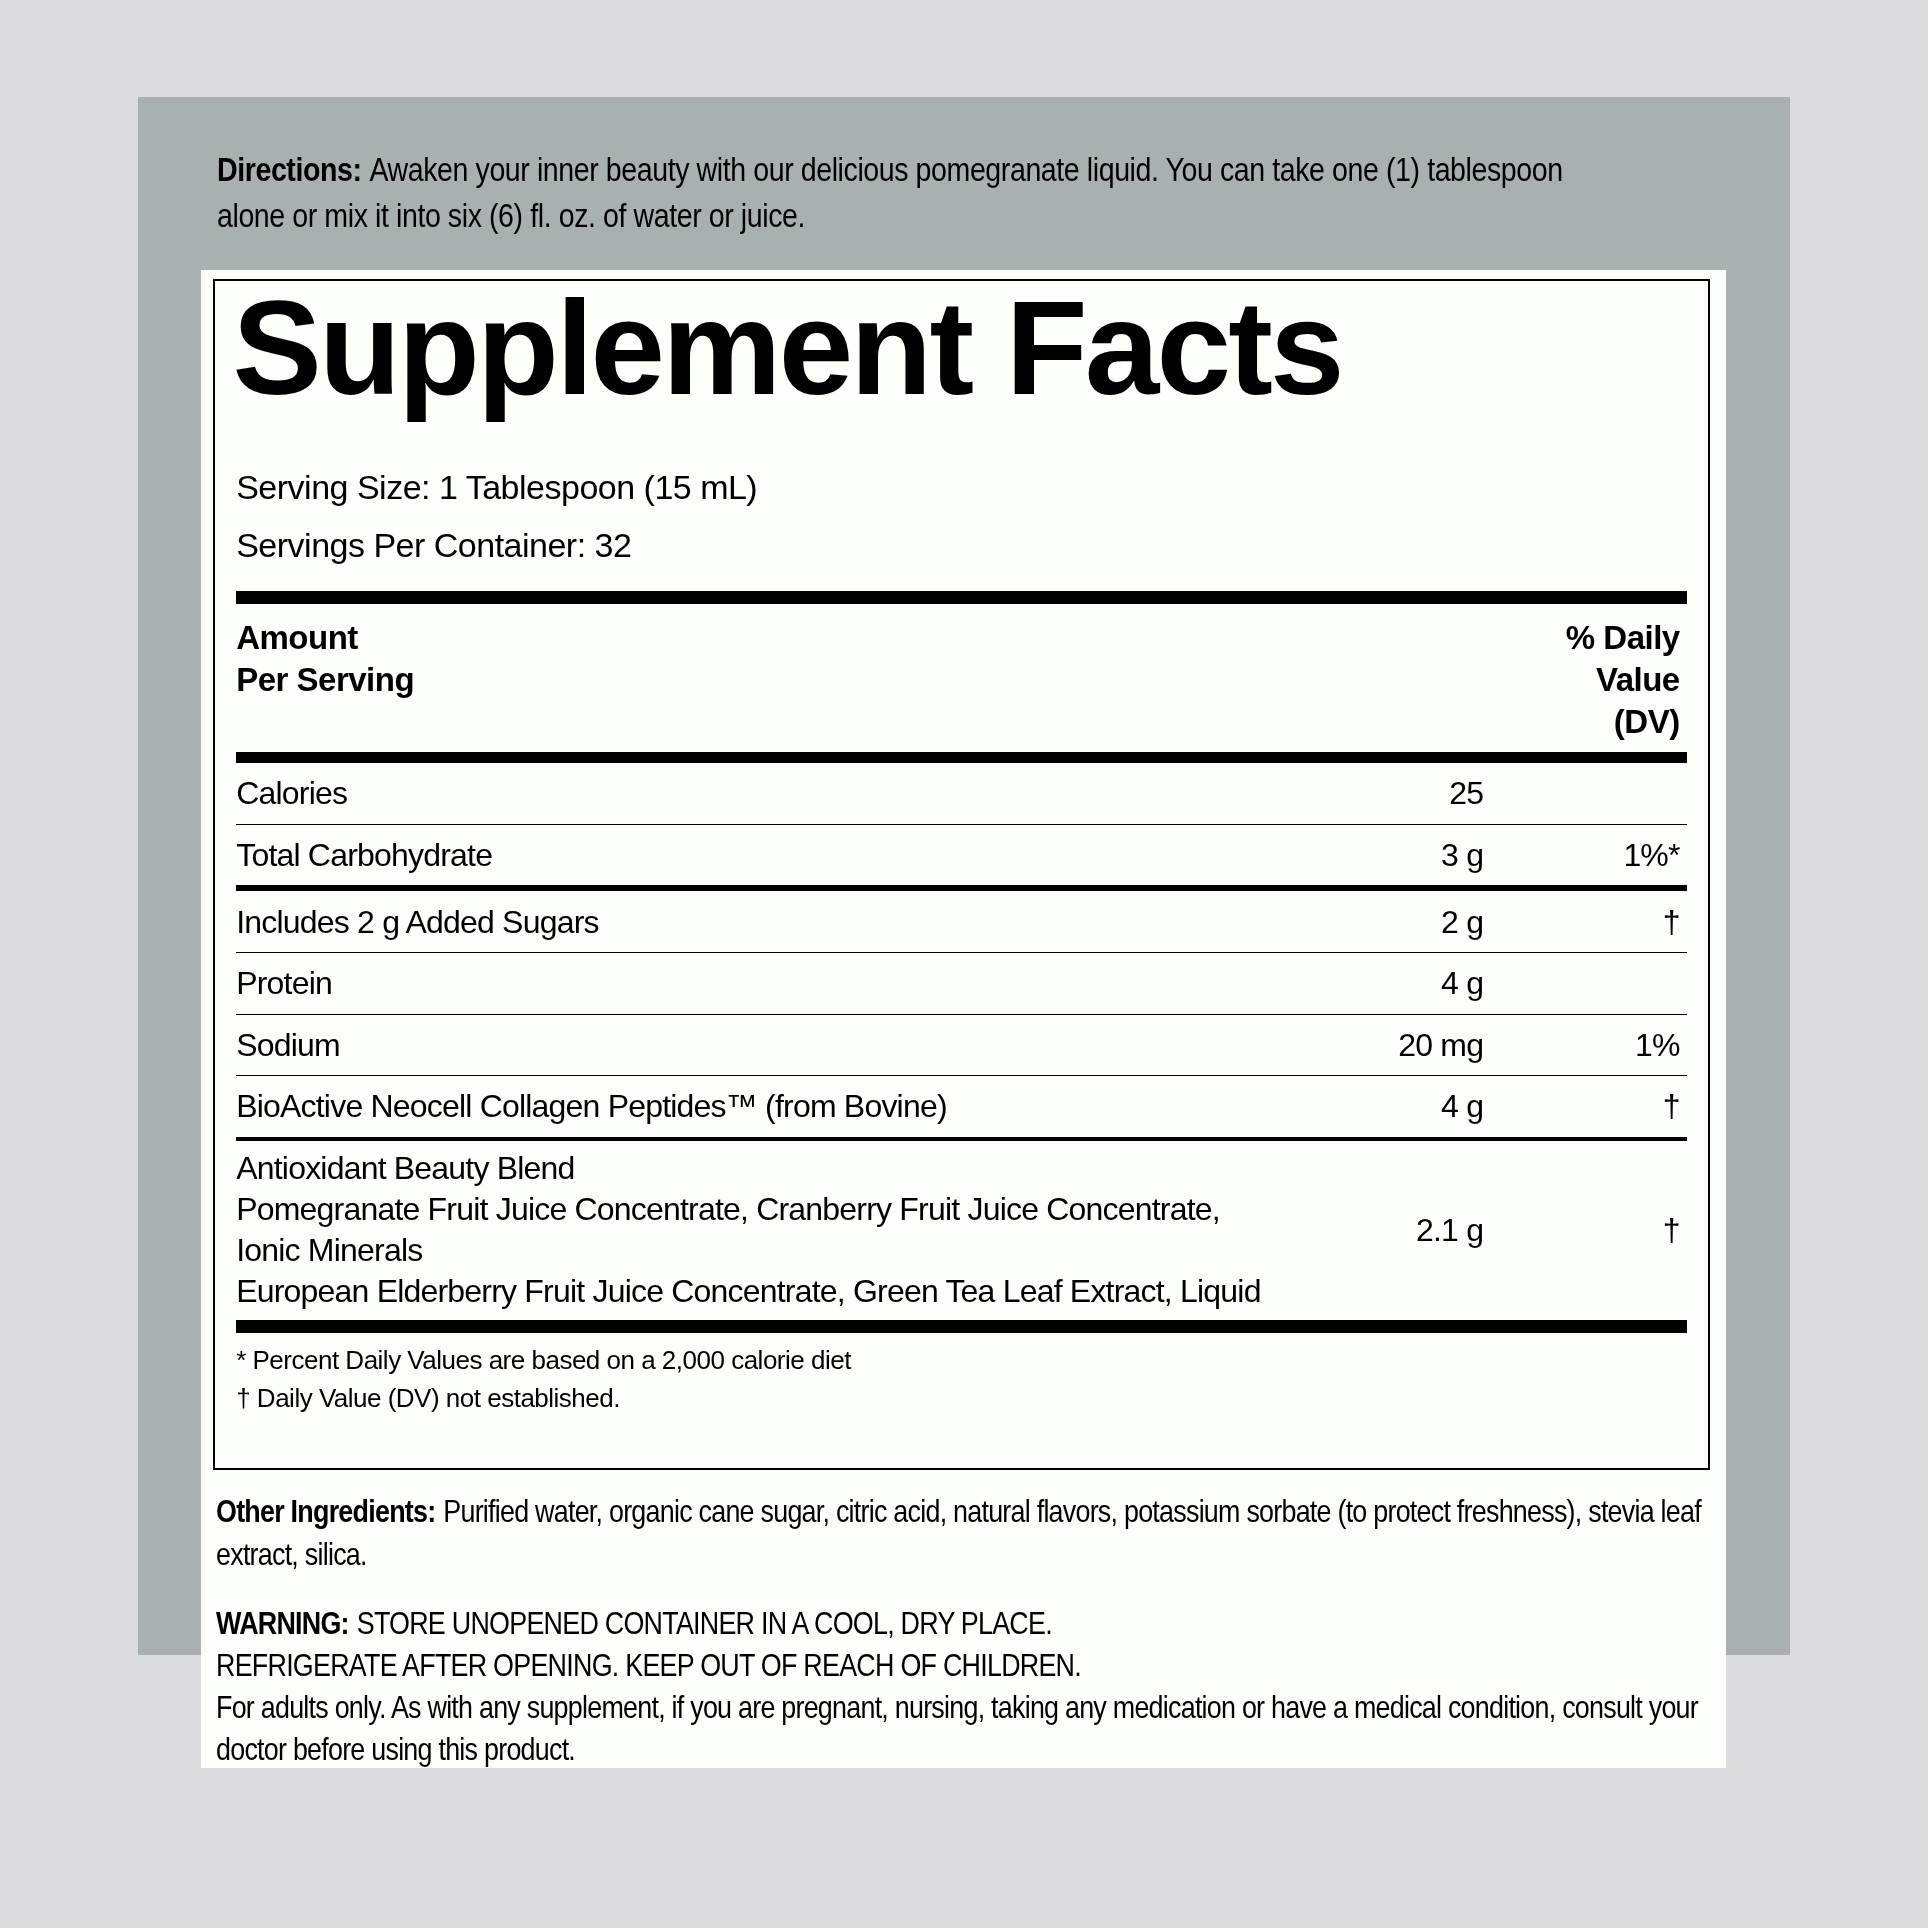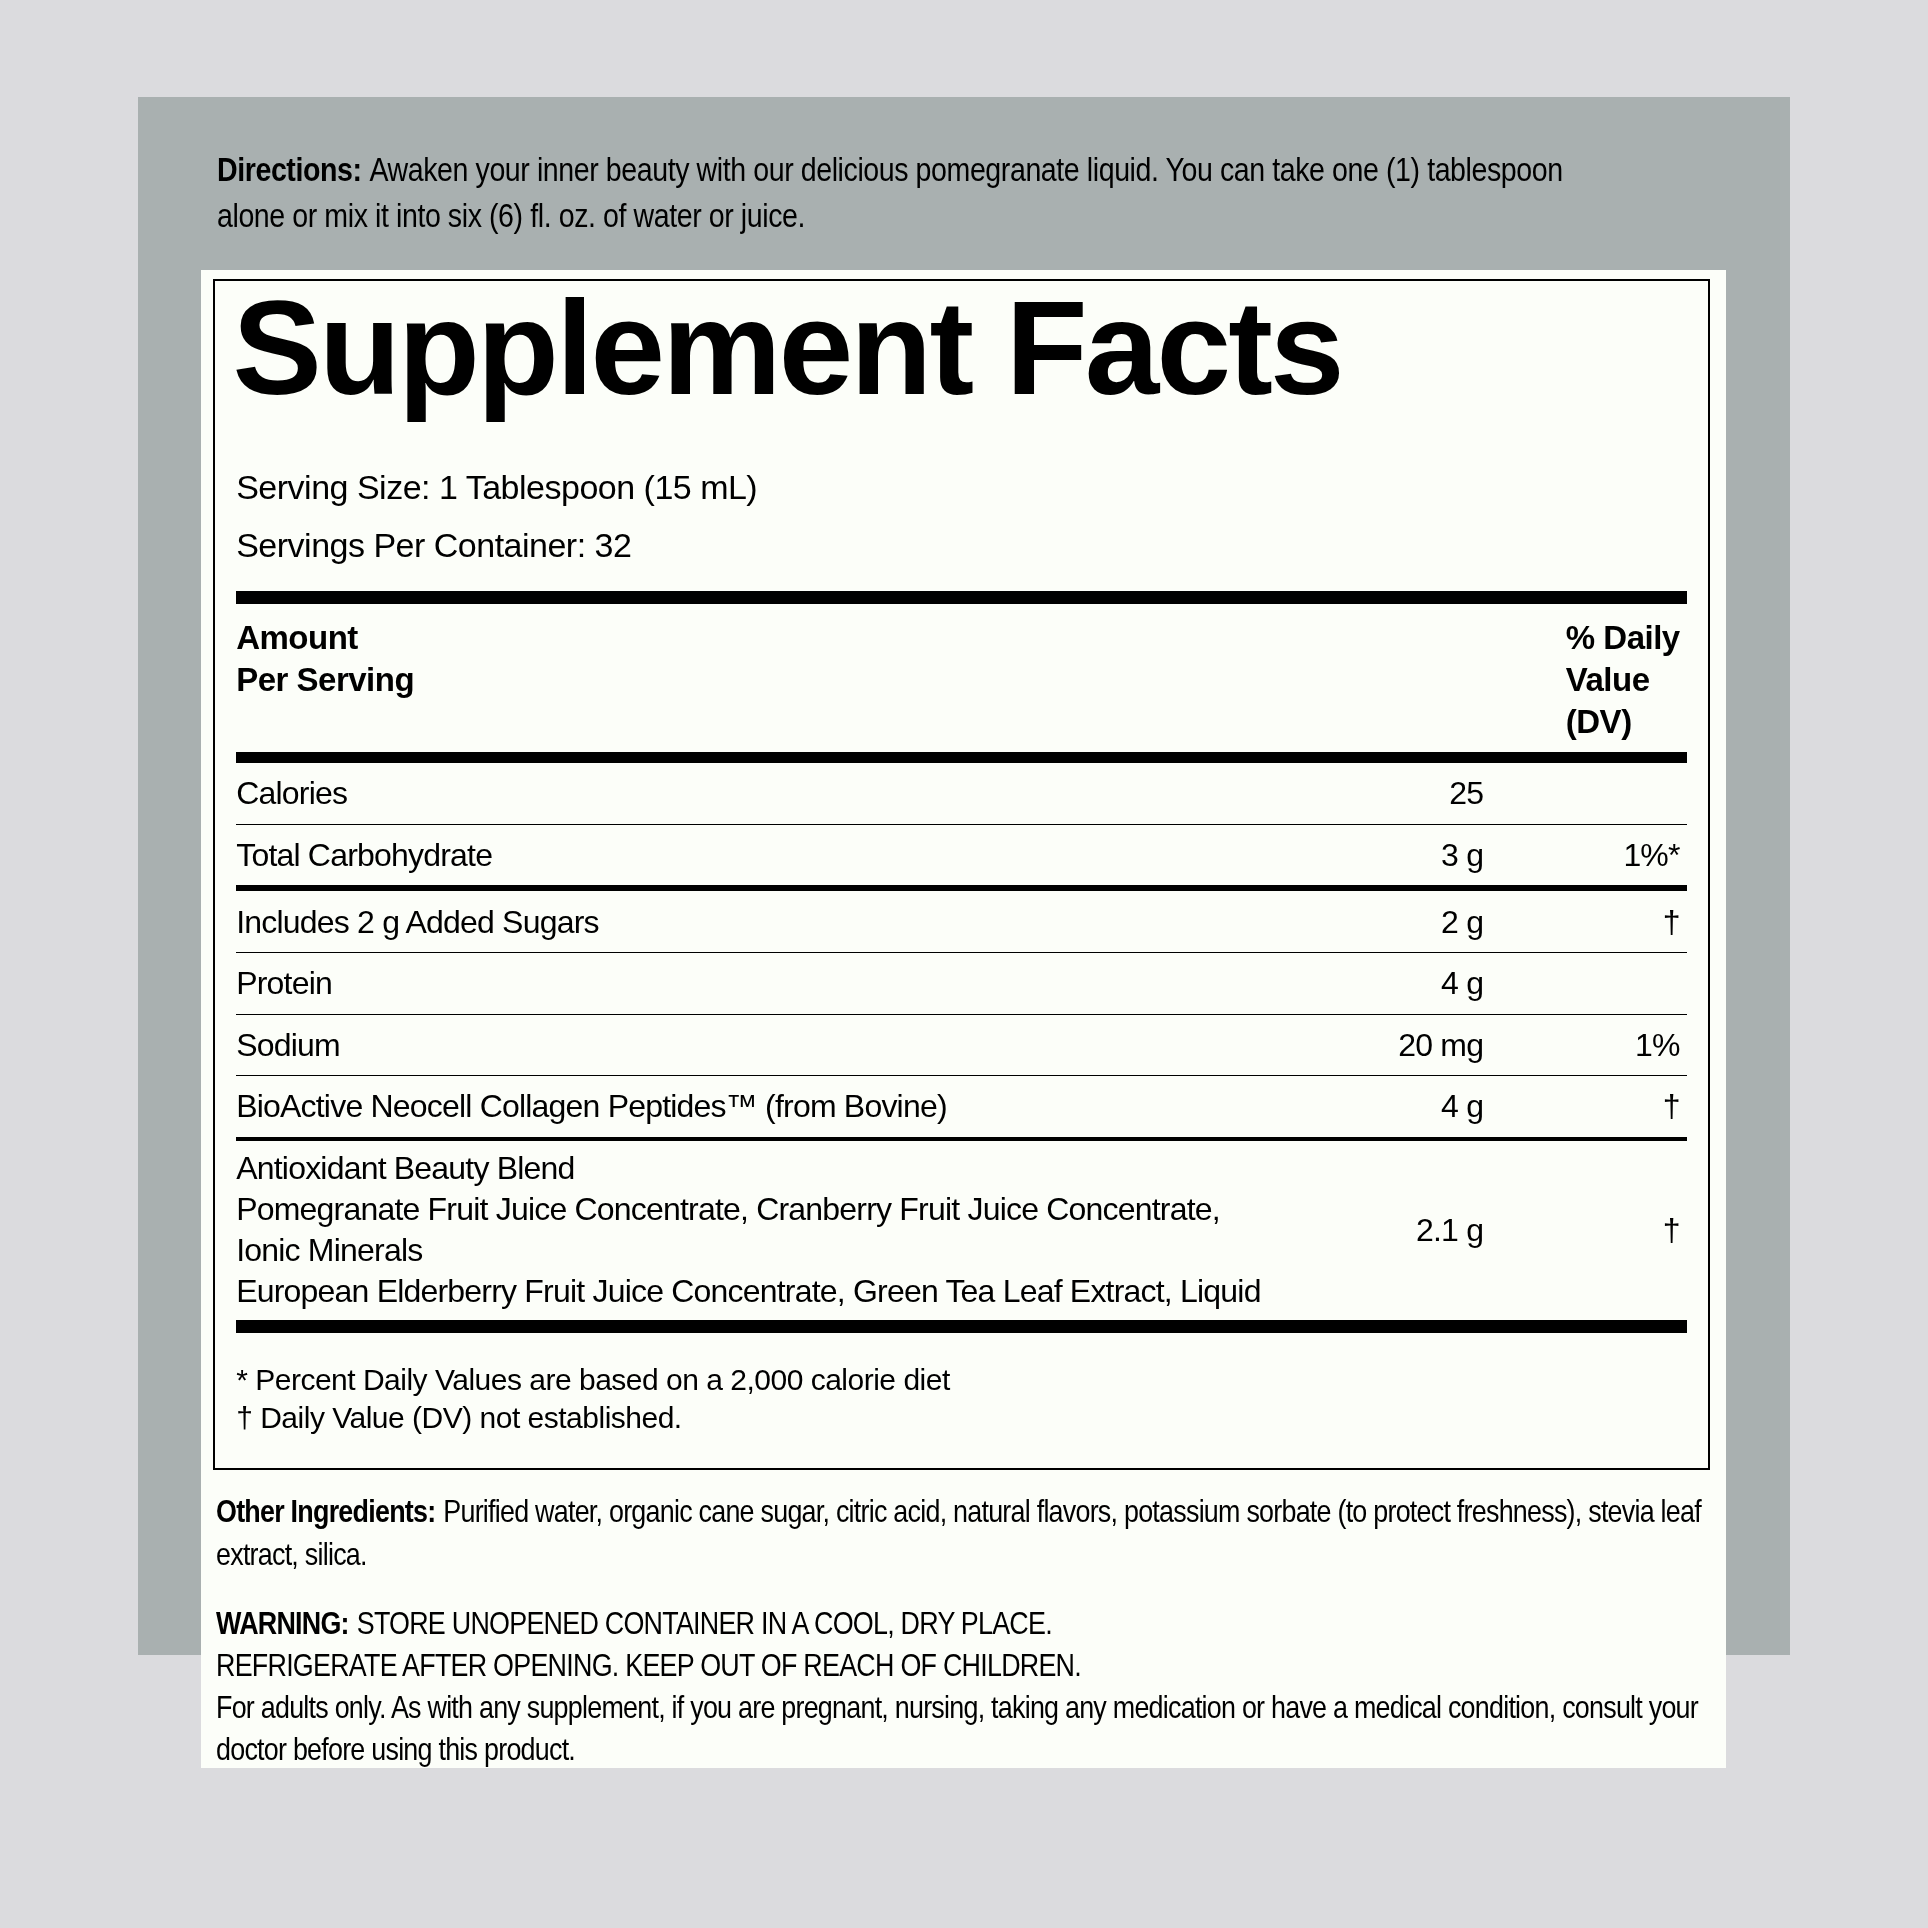--- a/index.html
+++ b/index.html
@@ -64,41 +64,41 @@
   .serving-line.first { margin-top: 60px; }
   .serving-line.second { margin-top: 17px; }
 
   .bar { background: var(--ink); }
   .bar-top { height: 13px; margin-top: 24.5px; }
   .bar-heavy { height: 11.3px; }
   .bar-bottom { height: 13px; }
 
   .hdr-row { display: flex; padding: 13px 0 9.4px; }
   .hdr-left  { font-weight: bold; font-size: 33px; line-height: 42px; letter-spacing: -0.5px; }
-  .hdr-right { margin-left: auto; font-weight: bold;
+  .hdr-right { margin-left: auto; text-align: right; font-weight: bold;
                font-size: 33px; line-height: 42px; padding-right: 7.5px; letter-spacing: -0.5px; }
 
   .nrow {
     display: flex;
     border-top: 1.9px solid var(--ink);
     padding: 11.3px 0;
     font-size: 32px;
     line-height: 38px;
     letter-spacing: -0.8px;
   }
   .nrow.first { border-top: 0; }
   .nrow.sep-thick { border-top-width: 6.6px; }
   .nrow.sep-mid { border-top-width: 4.7px; }
   .nrow.blend { padding: 7.5px 0; }
   .nrow.blend .cell-name div { line-height: 41px; }
   .cell-name { flex: 1; padding-right: 15px; }
   .cell-amt  { width: 113px; text-align: right; align-self: center; white-space: nowrap; }
   .cell-dv   { width: 204px; text-align: right; align-self: center; padding-right: 7.5px; white-space: nowrap; }
 
-  .footnotes { padding-top: 28px; font-size: 30px; line-height: 38px; letter-spacing: -0.5px; }
+  .footnotes { padding-top: 8px; font-size: 26px; line-height: 38px; letter-spacing: -0.5px; }
 
   .below {
     position: absolute;
     left: 15px; top: 1220px;
     width: 1770px;
     font-size: 32px;
     line-height: 43px;
     letter-spacing: -0.9px;
     transform: scaleX(0.84);
     transform-origin: 0 0;

